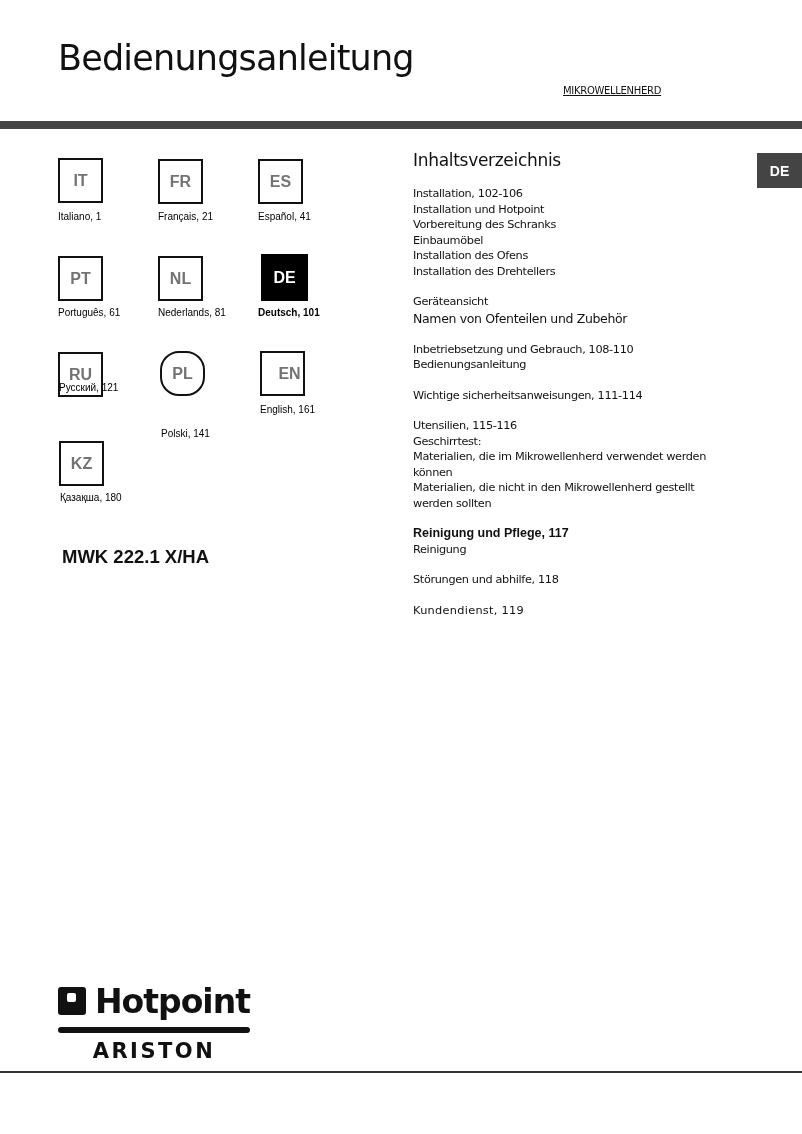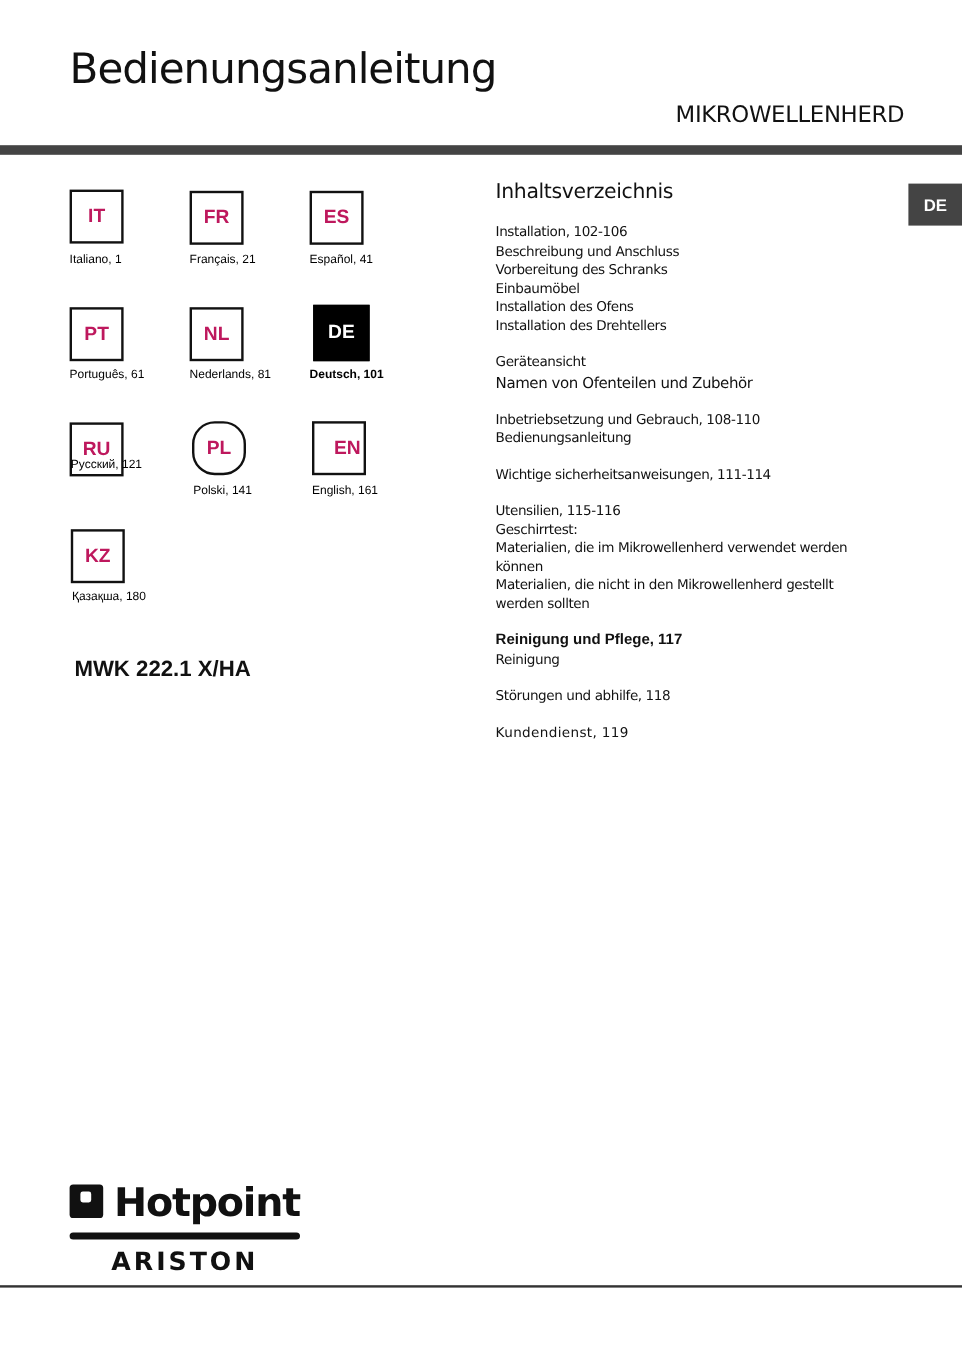--- a/index.html
+++ b/index.html
@@ -1,22 +1,22 @@
 <!DOCTYPE html>
 <html><head>
   <meta charset="utf-8">
   <style>
     html, body { margin: 0; padding: 0; background: #ffffff; }
     body { width: 802px; height: 1134px; position: relative; overflow: hidden; color: #111; }
     .abs { position: absolute; }
     .title { left: 58px; top: 38px; font-family: "DejaVu Sans", sans-serif; font-size: 35px; color: #111; letter-spacing: -0.8px; }
-    .subtitle { left: 563px; top: 85px; font-family: "DejaVu Sans", sans-serif; font-size: 19px; letter-spacing: -0.3px; color: #111; }
+    .subtitle { left: 563px; top: 85px; font-family: "DejaVu Sans", sans-serif; font-size: 10px; letter-spacing: -0.3px; color: #111; text-decoration: underline; }
     .topbar { left: 0; top: 121px; width: 802px; height: 8px; background: #444444; }
 
-    .langbox { width: 45px; height: 45px; border: 2px solid #111; box-sizing: border-box; display: flex; align-items: center; justify-content: center; font-family: "Liberation Sans", sans-serif; font-weight: bold; font-size: 16px; color: #be185d; background: #fff; }
+    .langbox { width: 45px; height: 45px; border: 2px solid #111; box-sizing: border-box; display: flex; align-items: center; justify-content: center; font-family: "Liberation Sans", sans-serif; font-weight: bold; font-size: 16px; color: #737373; background: #fff; }
     .langbox.active { background: #000; color: #fff; border-color: #000; }
     .langlabel { font-family: "Liberation Sans", sans-serif; font-size: 10px; color: #000000; white-space: nowrap; }
     .langlabel.active { font-weight: bold; }
 
     .model { left: 62px; top: 546px; font-family: "Liberation Sans", sans-serif; font-weight: bold; font-size: 18.5px; color: #111; }
 
     .toc-title { left: 413px; top: 150px; font-family: "DejaVu Sans", sans-serif; font-size: 17px; letter-spacing: -0.3px; color: #111; }
     .toc { left: 413px; top: 186px; width: 310px; font-family: "DejaVu Sans", sans-serif; font-size: 11.3px; line-height: 15.5px; color: #111; letter-spacing: -0.35px; }
     .toc-group { margin-bottom: 15px; }
     .toc-line { display: block; }
@@ -52,34 +52,34 @@
 <div class="abs langbox" style="left:58px;top:256px;">PT</div>
 <div class="abs langlabel" style="left:58px;top:307px;">Português, 61</div>
 <div class="abs langbox" style="left:158px;top:256px;">NL</div>
 <div class="abs langlabel" style="left:158px;top:307px;">Nederlands, 81</div>
 <div class="abs langbox active" style="left:261px;top:254px;width:47px;height:47px;">DE</div>
 <div class="abs langlabel active" style="left:258px;top:307px;">Deutsch, 101</div>
 
 <div class="abs langbox" style="left:58px;top:352px;">RU</div>
 <div class="abs langlabel" style="left:59px;top:382px;">Русский, 121</div>
 <div class="abs langbox" style="left:160px;top:351px;border-radius:19px;">PL</div>
-<div class="abs langlabel" style="left:161px;top:404px;">Polski, 141</div>
+<div class="abs langlabel" style="left:161px;top:428px;">Polski, 141</div>
 <div class="abs langbox" style="left:260px;top:351px;padding-left:14px;">EN</div>
 <div class="abs langlabel" style="left:260px;top:404px;">English, 161</div>
 
 <div class="abs langbox" style="left:59px;top:441px;">KZ</div>
 <div class="abs langlabel" style="left:60px;top:492px;">Қазақша, 180</div>
 
 <div class="abs model">MWK 222.1 X/HA</div>
 
 <div class="abs toc-title">Inhaltsverzeichnis</div>
 <div class="abs toc">
   <div class="toc-group">
     <span class="toc-line">Installation, 102-106</span>
-    <span class="toc-line">Beschreibung und Anschluss</span>
+    <span class="toc-line">Installation und Hotpoint</span>
     <span class="toc-line">Vorbereitung des Schranks</span>
     <span class="toc-line">Einbaumöbel</span>
     <span class="toc-line">Installation des Ofens</span>
     <span class="toc-line">Installation des Drehtellers</span>
   </div>
   <div class="toc-group">
     <span class="toc-line">Geräteansicht</span>
     <span class="toc-line big">Namen von Ofenteilen und Zubehör</span>
   </div>
   <div class="toc-group">

